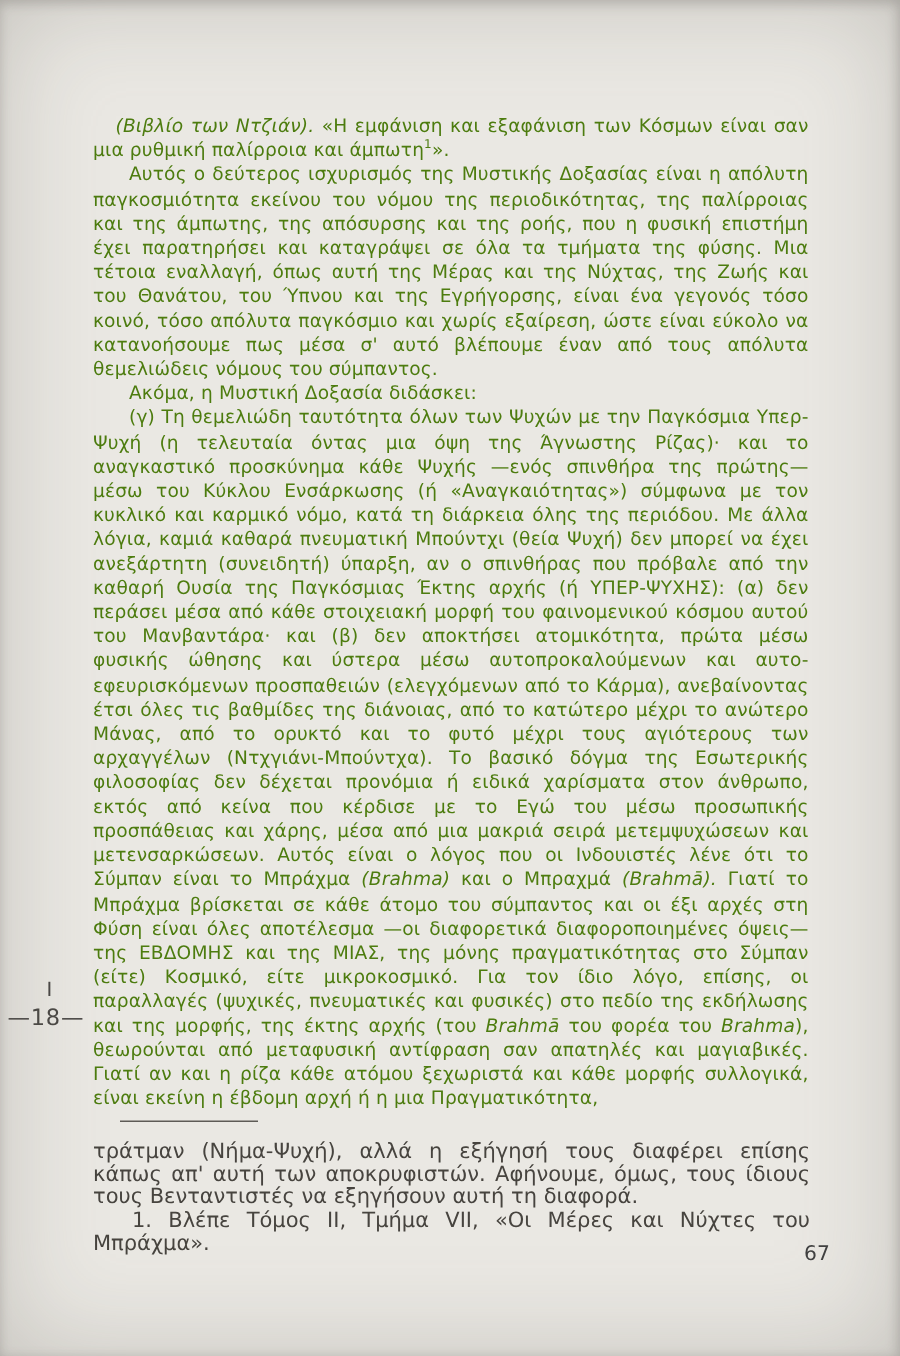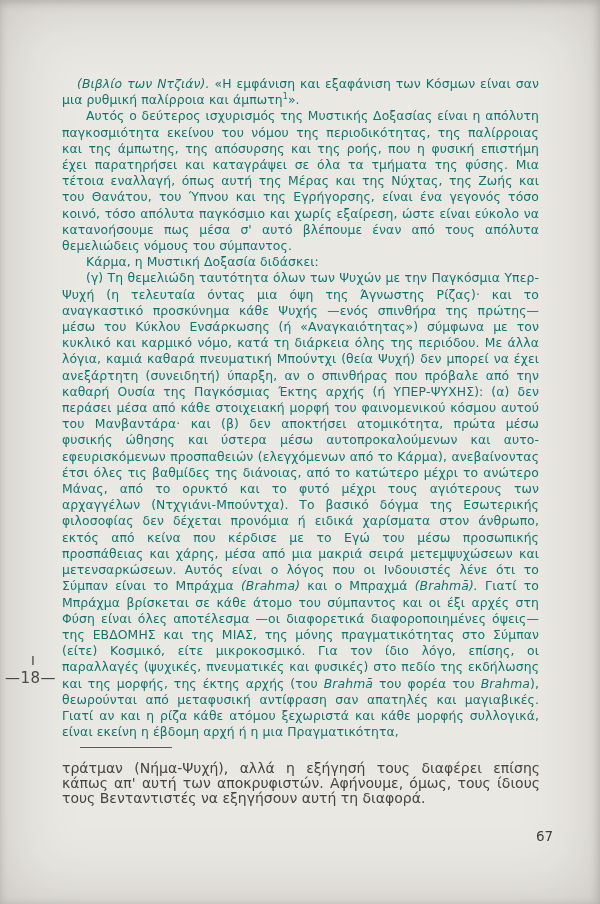--- a/index.html
+++ b/index.html
@@ -29,21 +29,21 @@
 
   .body-text {
     position: absolute;
     left: 62px;
     top: 76px;
     width: 477px;
     font-size: 12.4px;
     line-height: 16.2px;
     letter-spacing: 0.1px;
     text-align: justify;
-    color: #0f766e;
+    color: #4d7c0f;
   }
   .para { text-indent: 0; }
   .para.indent-small  { text-indent: 15px; }
   .para.indent-normal { text-indent: 24px; }
 
   .body-text i, .footnotes i { font-style: italic; }
   sup { font-size: 8px; vertical-align: super; line-height: 0; }
 
   .margin-volume {
     position: absolute;
@@ -95,25 +95,26 @@
 
 <div class="page">
 
   <div class="margin-volume">I</div>
 
   <div class="margin-pageref">—18—</div>
 
   <div class="body-text">
       <p class="para indent-small"><i>(Βιβλίο των Ντζιάν).</i><span> «Η εμφάνιση και εξαφάνιση των Κόσμων είναι σαν μια ρυθμική παλίρροια και άμπωτη</span><sup>1</sup><span>».</span></p>
       <p class="para indent-normal"><span>Αυτός ο δεύτερος ισχυρισμός της Μυστικής Δοξασίας είναι η απόλυτη παγκοσμιότητα εκείνου του νόμου της περιοδικότητας, της παλίρροιας και της άμπωτης, της απόσυρσης και της ροής, που η φυσική επιστήμη έχει παρατηρήσει και καταγράψει σε όλα τα τμήματα της φύσης. Μια τέτοια εναλλαγή, όπως αυτή της Μέρας και της Νύχτας, της Ζωής και του Θανάτου, του Ύπνου και της Εγρήγορσης, είναι ένα γεγονός τόσο κοινό, τόσο απόλυτα παγκόσμιο και χωρίς εξαίρεση, ώστε είναι εύκολο να κατανοήσουμε πως μέσα σ' αυτό βλέπουμε έναν από τους απόλυτα θεμελιώδεις νόμους του σύμπαντος.</span></p>
-      <p class="para indent-normal"><span>Κάρμα, η Μυστική Δοξασία διδάσκει:</span></p>
+      <p class="para indent-normal"><span>Ακόμα, η Μυστική Δοξασία διδάσκει:</span></p>
       <p class="para indent-normal"><span>(γ) Τη θεμελιώδη ταυτότητα όλων των Ψυχών με την Παγκόσμια Υπερ-Ψυχή (η τελευταία όντας μια όψη της Άγνωστης Ρίζας)· και το αναγκαστικό προσκύνημα κάθε Ψυχής —ενός σπινθήρα της πρώτης— μέσω του Κύκλου Ενσάρκωσης (ή «Αναγκαιότητας») σύμφωνα με τον κυκλικό και καρμικό νόμο, κατά τη διάρκεια όλης της περιόδου. Με άλλα λόγια, καμιά καθαρά πνευματική Μπούντχι (θεία Ψυχή) δεν μπορεί να έχει ανεξάρτητη (συνειδητή) ύπαρξη, αν ο σπινθήρας που πρόβαλε από την καθαρή Ουσία της Παγκόσμιας Έκτης αρχής (ή ΥΠΕΡ-ΨΥΧΗΣ): (α) δεν περάσει μέσα από κάθε στοιχειακή μορφή του φαινομενικού κόσμου αυτού του Μανβαντάρα· και (β) δεν αποκτήσει ατομικότητα, πρώτα μέσω φυσικής ώθησης και ύστερα μέσω αυτοπροκαλούμενων και αυτο-εφευρισκόμενων προσπαθειών (ελεγχόμενων από το Κάρμα), ανεβαίνοντας έτσι όλες τις βαθμίδες της διάνοιας, από το κατώτερο μέχρι το ανώτερο Μάνας, από το ορυκτό και το φυτό μέχρι τους αγιότερους των αρχαγγέλων (Ντχγιάνι-Μπούντχα). Το βασικό δόγμα της Εσωτερικής φιλοσοφίας δεν δέχεται προνόμια ή ειδικά χαρίσματα στον άνθρωπο, εκτός από κείνα που κέρδισε με το Εγώ του μέσω προσωπικής προσπάθειας και χάρης, μέσα από μια μακριά σειρά μετεμψυχώσεων και μετενσαρκώσεων. Αυτός είναι ο λόγος που οι Ινδουιστές λένε ότι το Σύμπαν είναι το Μπράχμα </span><i>(Brahma)</i><span> και ο Μπραχμά </span><i>(Brahmā).</i><span> Γιατί το Μπράχμα βρίσκεται σε κάθε άτομο του σύμπαντος και οι έξι αρχές στη Φύση είναι όλες αποτέλεσμα —οι διαφορετικά διαφοροποιημένες όψεις— της ΕΒΔΟΜΗΣ και της ΜΙΑΣ, της μόνης πραγματικότητας στο Σύμπαν (είτε) Κοσμικό, είτε μικροκοσμικό. Για τον ίδιο λόγο, επίσης, οι παραλλαγές (ψυχικές, πνευματικές και φυσικές) στο πεδίο της εκδήλωσης και της μορφής, της έκτης αρχής (του </span><i>Brahmā</i><span> του φορέα του </span><i>Brahma</i><span>), θεωρούνται από μεταφυσική αντίφραση σαν απατηλές και μαγιαβικές. Γιατί αν και η ρίζα κάθε ατόμου ξεχωριστά και κάθε μορφής συλλογικά, είναι εκείνη η έβδομη αρχή ή η μια Πραγματικότητα,</span></p>
     </div>
 
   <div class="footnote-rule"></div>
 
   <div class="footnotes">
       <p class="para indent-none"><span>τράτμαν (Νήμα-Ψυχή), αλλά η εξήγησή τους διαφέρει επίσης κάπως απ' αυτή των αποκρυφιστών. Αφήνουμε, όμως, τους ίδιους τους Βενταντιστές να εξηγήσουν αυτή τη διαφορά.</span></p>
+      <p class="para indent-normal"><span>1. Βλέπε Τόμος ΙΙ, Τμήμα VII, «Οι Μέρες και Νύχτες του Μπράχμα».</span></p>
     </div>
 
   <div class="page-number">67</div>
 
 </div>
 
 </body></html>

